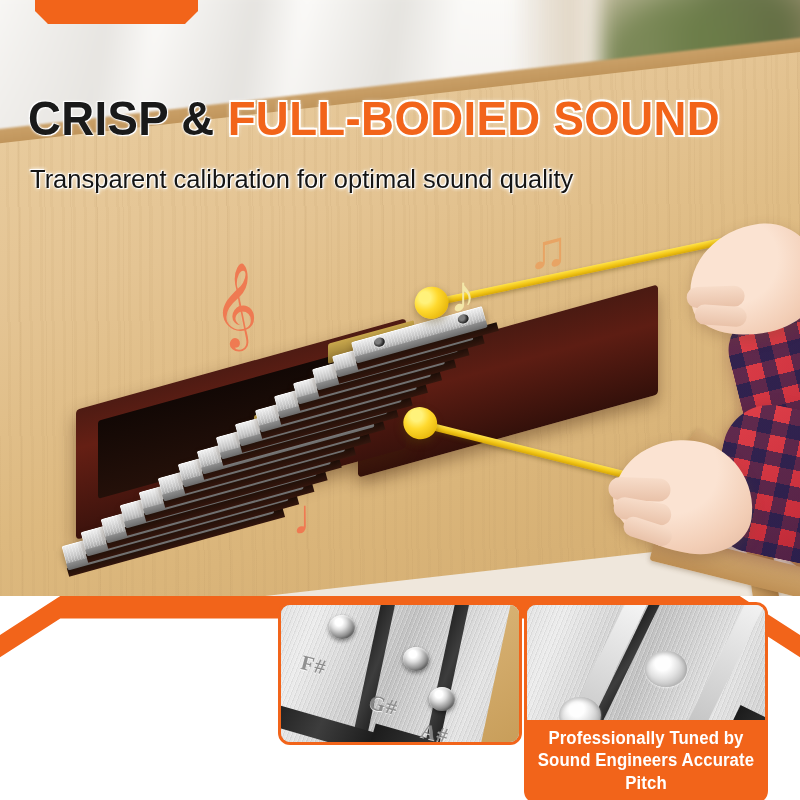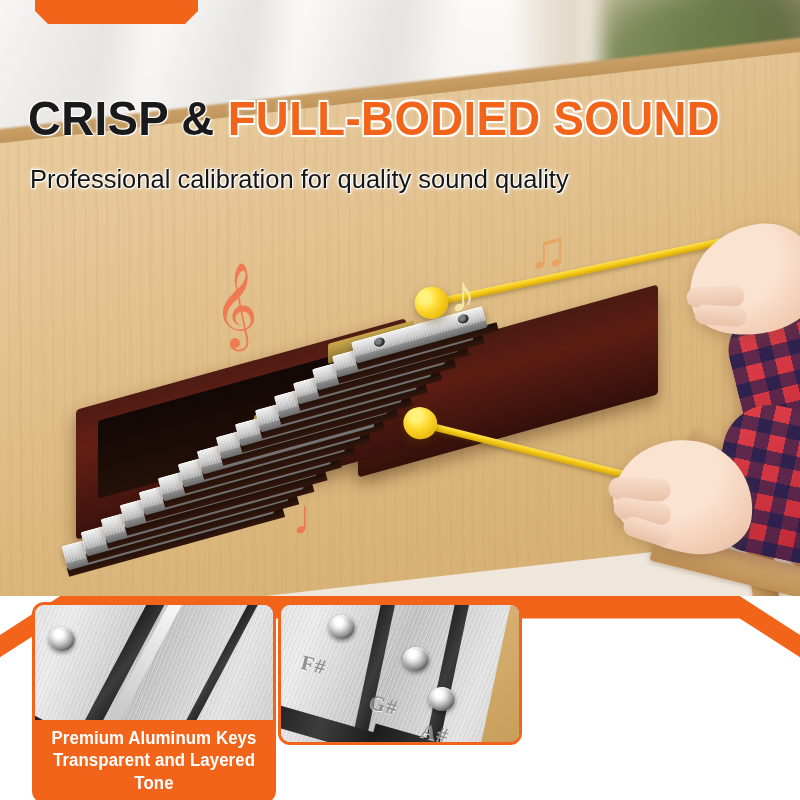--- a/index.html
+++ b/index.html
@@ -389,57 +389,58 @@
 
     <div class="music" style="left:214px; top:268px; font-size:74px; color:#ef7a52;">𝄞</div>
     <div class="music" style="left:528px; top:222px; font-size:54px; color:#e8a464;">♫</div>
     <div class="music" style="left:450px; top:268px; font-size:52px; color:#f3e7a8;">♪</div>
     <div class="music" style="left:292px; top:492px; font-size:50px; color:#ef7a52;">♩</div>
   </div>
 
   <div class="top-tab"></div>
 
   <div class="headline"><span class="b">CRISP &amp; </span><span class="o">FULL-BODIED SOUND</span></div>
-  <div class="subhead">Professional calibration for quality sound quality</div>
+  <div class="subhead">Transparent calibration for optimal sound quality</div>
 
   <div class="band">
     <div class="band-chevron"></div>
 
     <div class="cards">
 
-      <div class="card c1">
-        <div class="card-photo">
-          <div class="alu"></div>
-          <div class="slot" style="left:66px; top:-30px; width:16px; height:230px; transform:rotate(28deg);"></div>
-          <div class="bevel" style="left:88px; top:-30px; width:12px; height:230px; transform:rotate(28deg);"></div>
-          <div class="slot" style="left:170px; top:-40px; width:9px; height:240px; transform:rotate(28deg);"></div>
-          <div class="slot" style="left:-20px; top:104px; width:120px; height:60px; transform:rotate(28deg);"></div>
-          <div class="screw" style="left:14px; top:22px;"></div>
-        </div>
-        <div class="caption">
-          <div class="caption-text">
-            <span>Premium Aluminum Keys</span><br>
-            <span>Transparent and Layered Tone</span>
-          </div>
-        </div>
-      </div>
 
       <div class="card c2">
         <div class="card-photo">
           <div class="alu"></div>
           <div class="slot" style="left:82px; top:-42px; width:14px; height:250px; transform:rotate(12deg);"></div>
           <div class="slot" style="left:156px; top:-42px; width:14px; height:250px; transform:rotate(12deg);"></div>
           <div class="slot" style="left:-18px; top:96px; width:130px; height:22px; transform:rotate(16deg);"></div>
           <div class="slot" style="left:92px; top:118px; width:170px; height:20px; transform:rotate(16deg);"></div>
           <div class="woodbit" style="left:214px; top:-10px; width:44px; height:170px; transform:rotate(12deg);"></div>
           <div class="screw" style="left:48px; top:10px;"></div>
           <div class="screw" style="left:122px; top:42px;"></div>
           <div class="screw" style="left:148px; top:82px;"></div>
           <div class="engrave" style="left:20px; top:48px; transform:rotate(14deg);">F#</div>
           <div class="engrave" style="left:88px; top:88px; transform:rotate(14deg);">G#</div>
           <div class="engrave" style="left:140px; top:116px; transform:rotate(14deg);">A#</div>
         </div>
       </div>
 
+      <div class="card c3">
+        <div class="card-photo">
+          <div class="alu"></div>
+          <div class="bevel" style="left:56px; top:-40px; width:20px; height:250px; transform:rotate(26deg);"></div>
+          <div class="slot" style="left:80px; top:-40px; width:10px; height:250px; transform:rotate(26deg);"></div>
+          <div class="bevel" style="left:178px; top:-44px; width:18px; height:250px; transform:rotate(26deg);"></div>
+          <div class="slot" style="left:196px; top:96px; width:120px; height:80px; transform:rotate(26deg);"></div>
+          <div class="dimple" style="left:118px; top:46px;"></div>
+          <div class="dimple" style="left:32px; top:92px;"></div>
+        </div>
+        <div class="caption">
+          <div class="caption-text">
+            <span>Professionally Tuned by</span><br>
+            <span>Sound Engineers Accurate Pitch</span>
+          </div>
+        </div>
+      </div>
 
     </div>
   </div>
 </div>
 
 </body></html>

